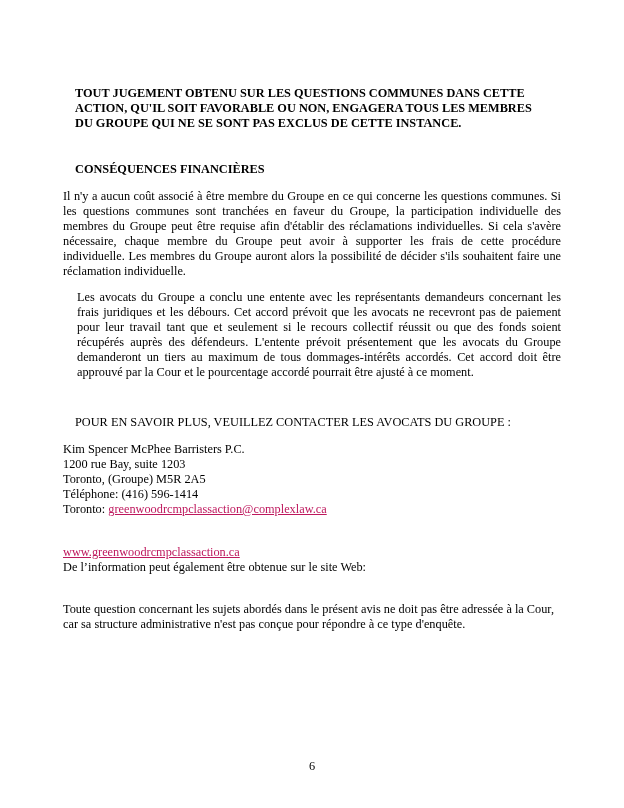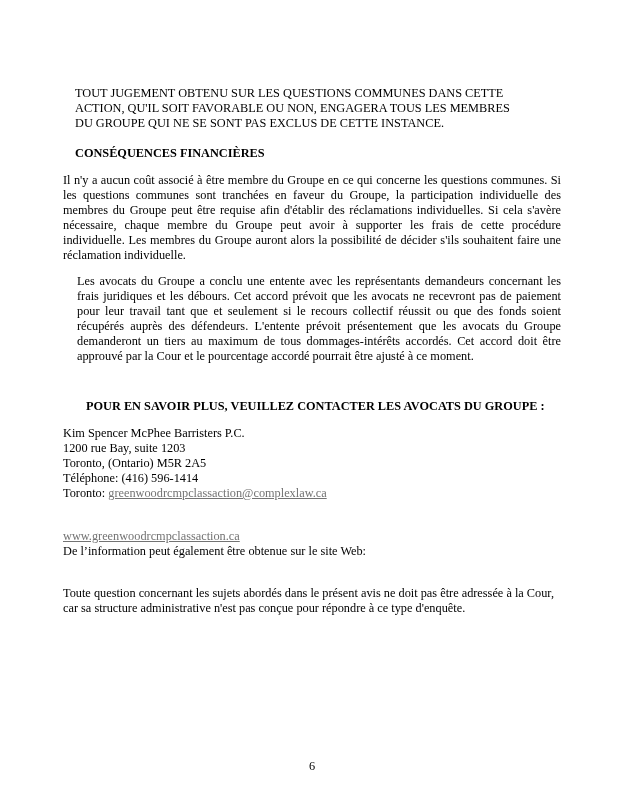--- a/index.html
+++ b/index.html
@@ -16,48 +16,48 @@
     font-family: "Liberation Serif", serif;
     font-size: 12.3px;
     line-height: 15px;
     overflow: hidden;
     box-sizing: border-box;
   }
   .content {
     padding: 86px 63px 0 63px;
   }
   .bold-block {
-    font-weight: normal;
+    font-weight: bold;
     margin-left: 12px;
   }
   .top-notice { margin-top: 0; }
   .section-heading {
     font-weight: bold;
     margin-left: 12px;
-    margin-top: 15px;
+    margin-top: 31px;
   }
   .para {
     text-align: justify;
     margin: 12px 0 0 0;
   }
   .para-2 { margin-top: 11px; margin-left: 14px; }
   .contact-heading {
-    font-weight: bold;
-    margin-left: 23px;
+    font-weight: normal;
+    margin-left: 12px;
     margin-top: 35px;
   }
   .contact-block { margin-top: 12px; }
   .website-block { margin-top: 28px; }
   .closing-note {
     margin: 27px 0 0 0;
     text-align: left;
   }
   .closing-note .bold-part { font-weight: normal; }
   a.doc-link {
-    color: #737373;
+    color: #be185d;
     text-decoration: underline;
     cursor: pointer;
   }
   .page-number {
     position: absolute;
     top: 759px;
     left: 0;
     right: 0;
     text-align: center;
   }
@@ -78,21 +78,21 @@
 
     <p class="para para-1">Il n'y a aucun coût associé à être membre du Groupe en ce qui concerne les questions communes. Si les questions communes sont tranchées en faveur du Groupe, la participation individuelle des membres du Groupe peut être requise afin d'établir des réclamations individuelles. Si cela s'avère nécessaire, chaque membre du Groupe peut avoir à supporter les frais de cette procédure individuelle. Les membres du Groupe auront alors la possibilité de décider s'ils souhaitent faire une réclamation individuelle.</p>
 
     <p class="para para-2">Les avocats du Groupe a conclu une entente avec les représentants demandeurs concernant les frais juridiques et les débours. Cet accord prévoit que les avocats ne recevront pas de paiement pour leur travail tant que et seulement si le recours collectif réussit ou que des fonds soient récupérés auprès des défendeurs. L'entente prévoit présentement que les avocats du Groupe demanderont un tiers au maximum de tous dommages-intérêts accordés. Cet accord doit être approuvé par la Cour et le pourcentage accordé pourrait être ajusté à ce moment.</p>
 
     <div class="contact-heading">POUR EN SAVOIR PLUS, VEUILLEZ CONTACTER LES AVOCATS DU GROUPE :</div>
 
     <div class="contact-block">
       <div>Kim Spencer McPhee Barristers P.C.</div>
       <div>1200 rue Bay, suite 1203</div>
-      <div>Toronto, (Ontario) M5R 2A5</div>
+      <div>Toronto, (Groupe) M5R 2A5</div>
       <div>Téléphone: (416) 596-1414</div>
       <div><span>Toronto: </span><a class="doc-link" href="#">greenwoodrcmpclassaction@complexlaw.ca</a></div>
     </div>
 
     <div class="website-block">
       <div><a class="doc-link" href="#">www.greenwoodrcmpclassaction.ca</a></div>
       <div>De l’information peut également être obtenue sur le site Web:</div>
     </div>
 
     <p class="closing-note"><span>Toute question concernant les sujets abordés dans le présent avis ne doit </span><span class="bold-part">pas être adressée à la Cour, car sa structure administrative n'est pas conçue pour répondre à ce type d'enquête.</span></p>

